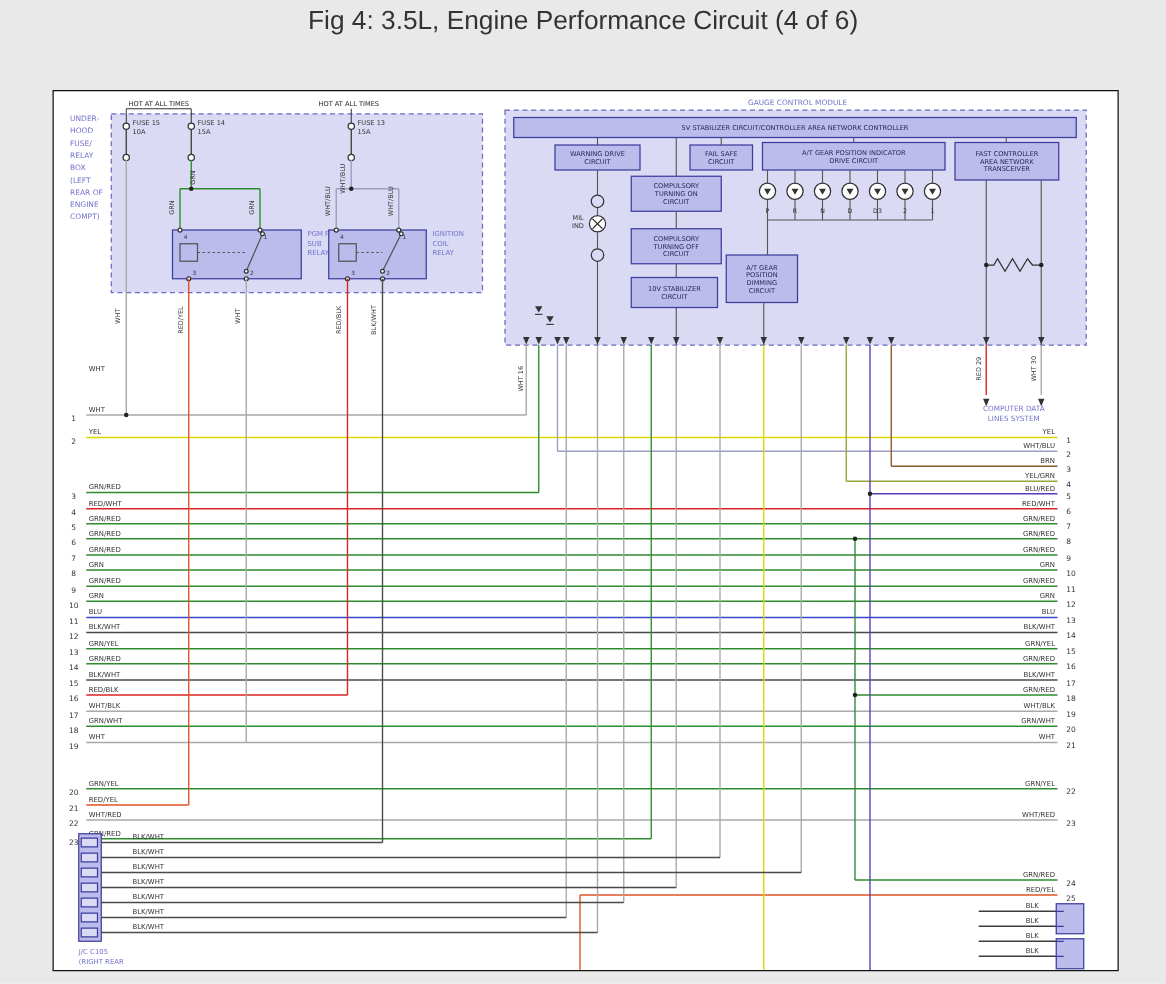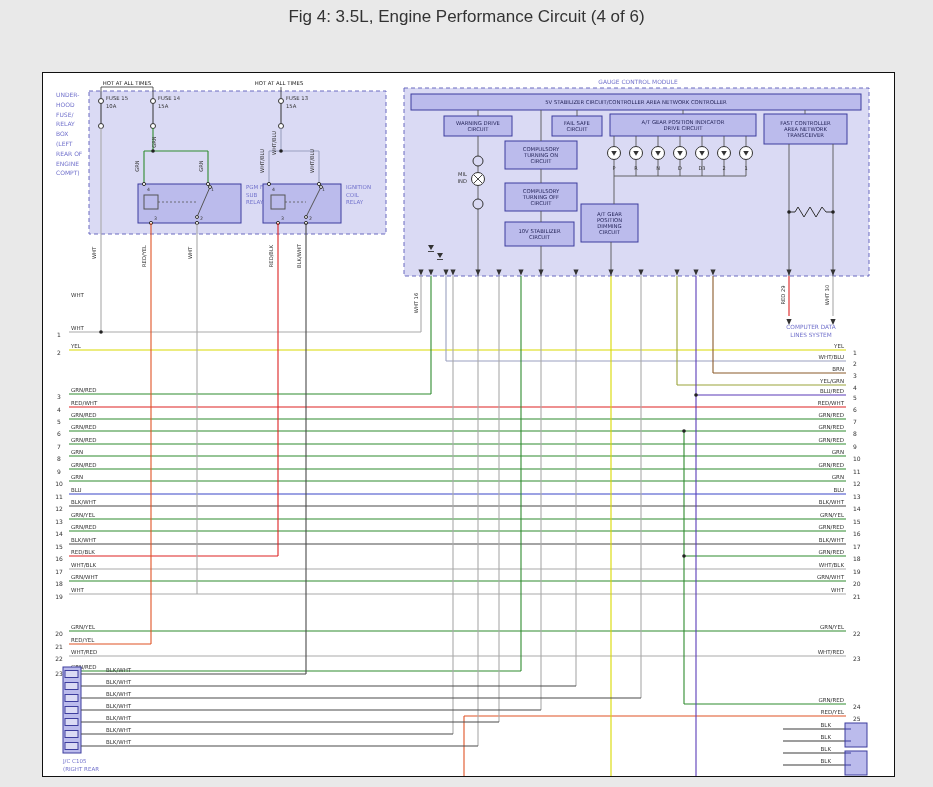--- a/index.html
+++ b/index.html
@@ -3,21 +3,21 @@
 <meta charset="utf-8">
 <style>
   html,body{margin:0;padding:0;}
   body{
     width:933px;height:787px;position:relative;background:#e9e9e9;
     font-family:"DejaVu Sans",sans-serif;
   }
   .header{
     position:absolute;top:0;left:0;width:933px;height:33px;
     display:flex;align-items:center;justify-content:center;
-    font-family:"Liberation Sans",sans-serif;font-size:17px;color:#333;
+    font-family:"Liberation Sans",sans-serif;font-size:21px;color:#333;
   }
   .sheet{
     position:absolute;left:42px;top:72px;width:851px;height:703px;
     background:#ffffff;border:1px solid #111;overflow:hidden;
   }
   svg{display:block;font-family:"DejaVu Sans",sans-serif;}
   svg text{user-select:none;}
 </style>
 </head>
 <body>

